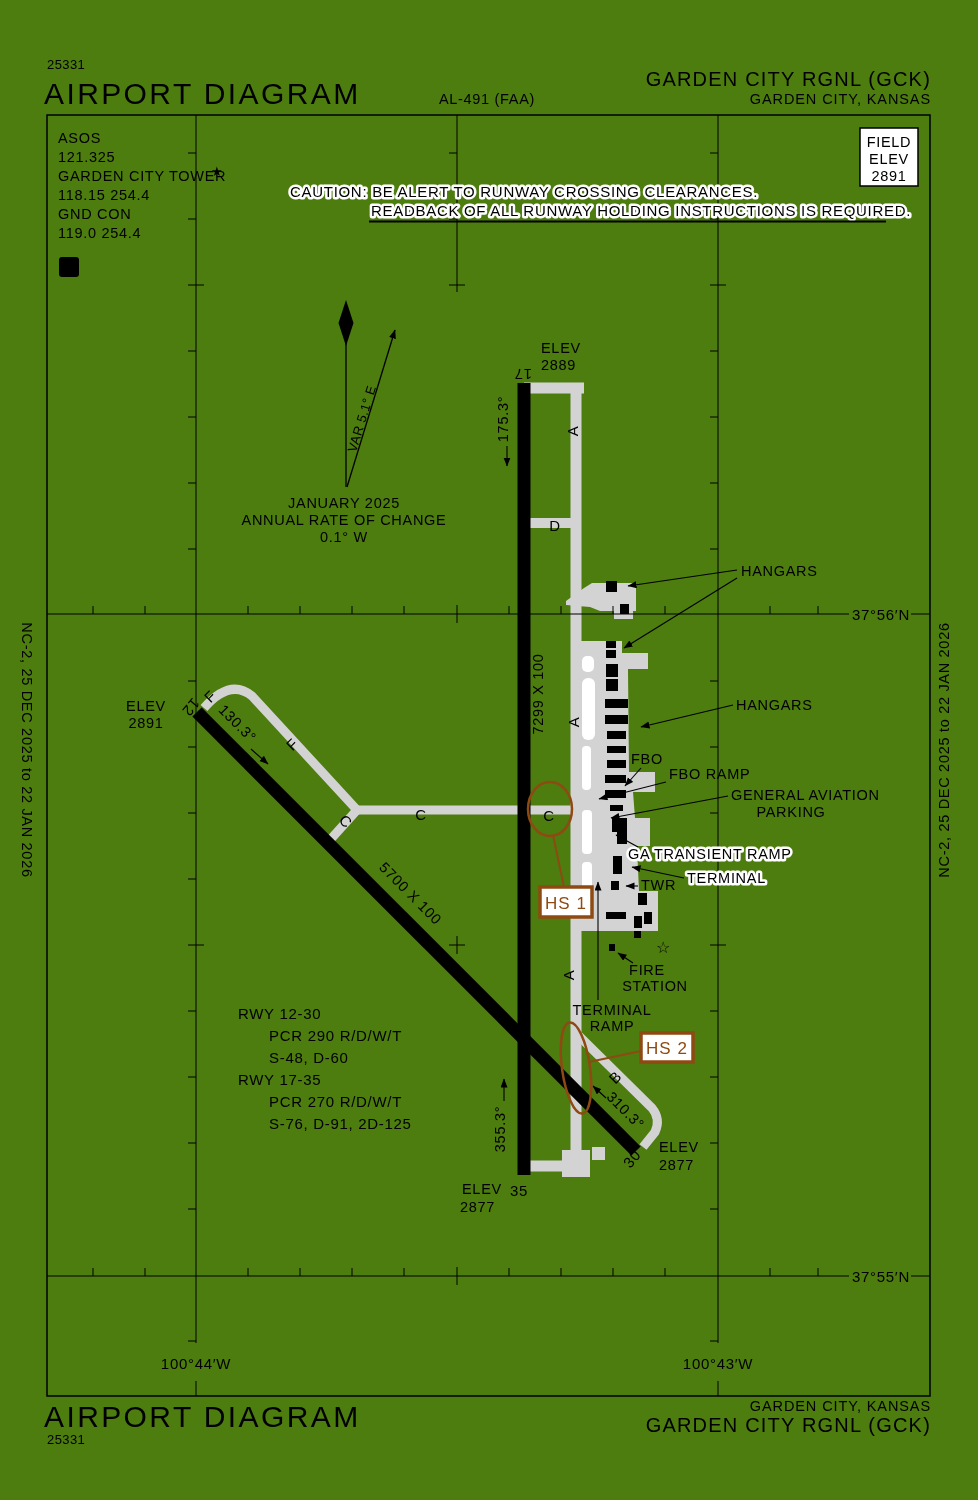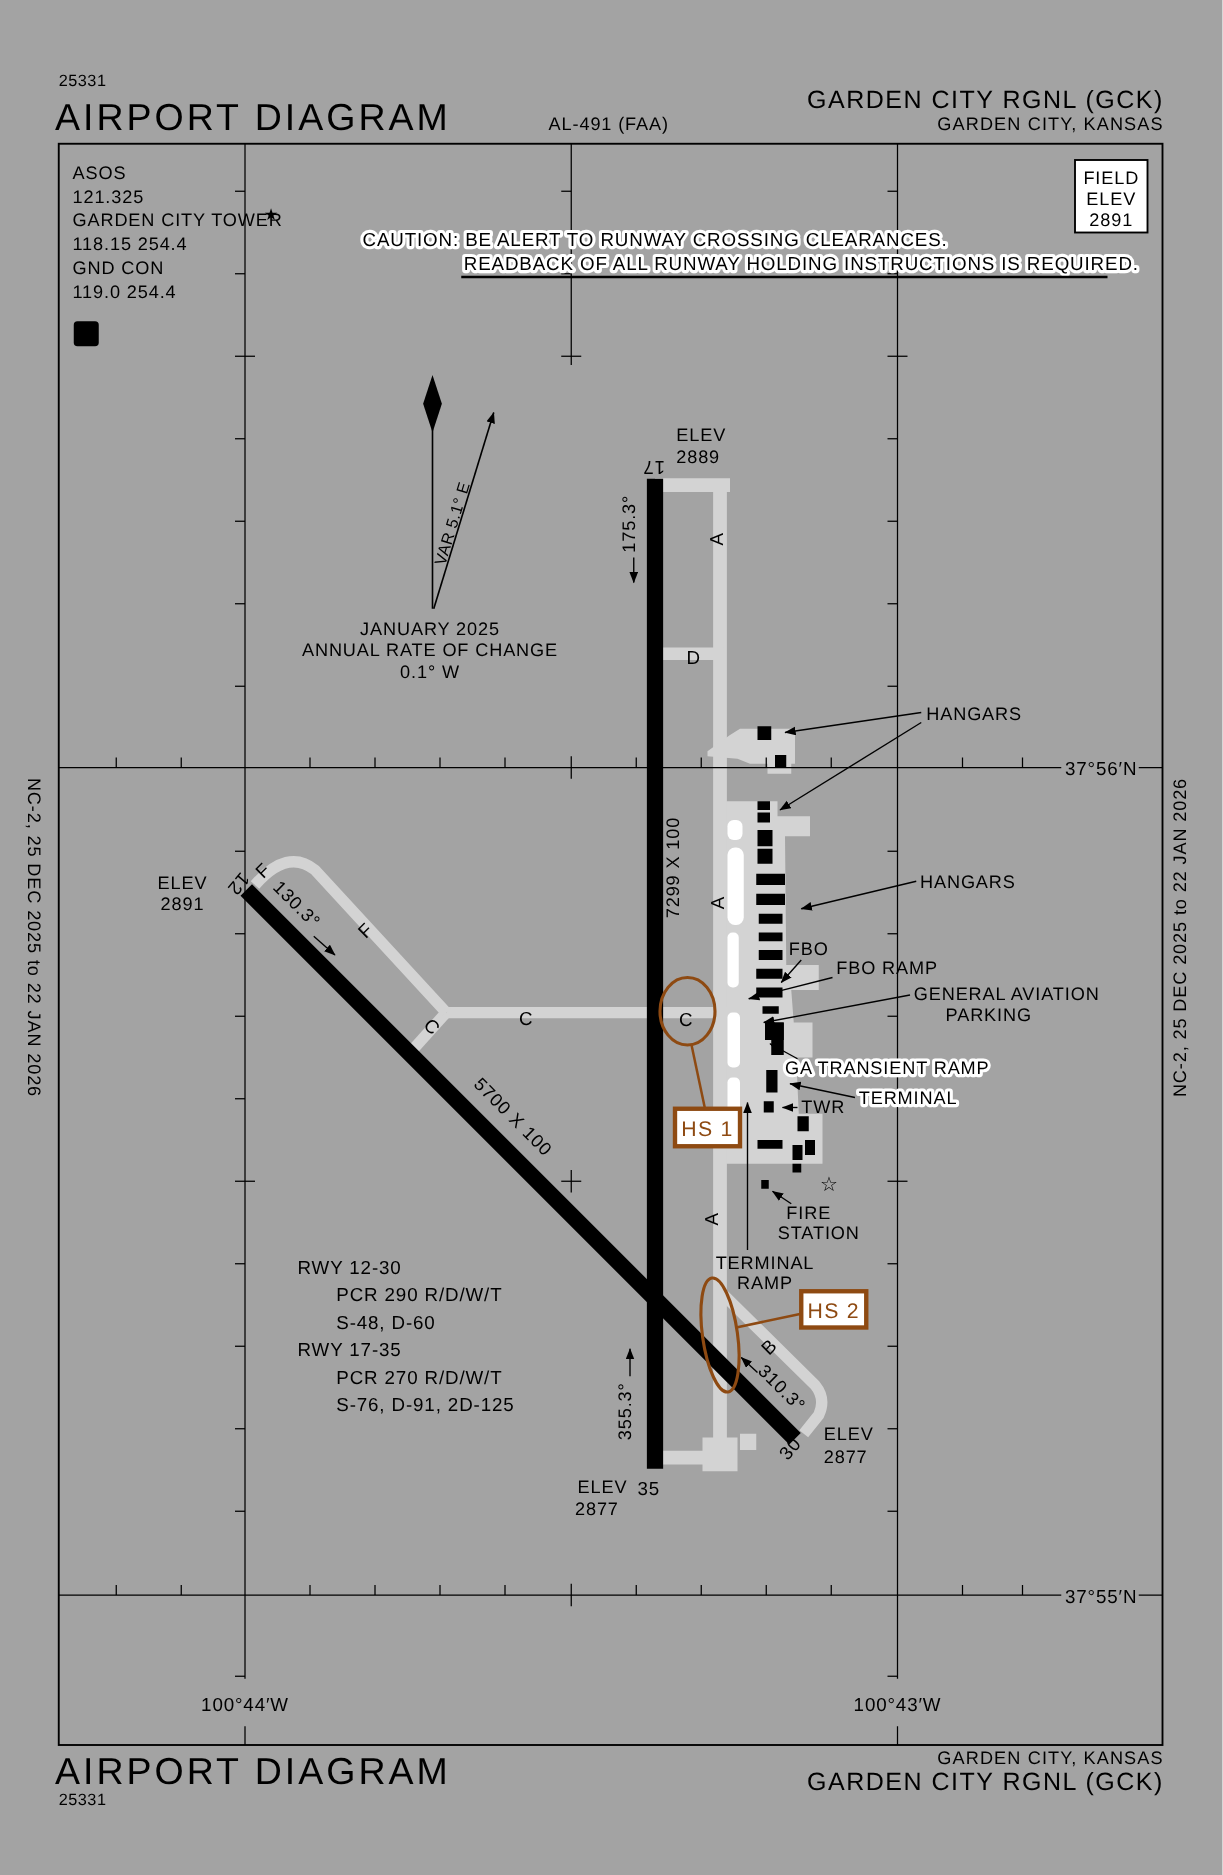--- a/index.html
+++ b/index.html
@@ -1,16 +1,16 @@
 <!DOCTYPE html>
 <html><head>
 <meta charset="utf-8">
 <style>
   html,body{margin:0;padding:0;background:#fff;}
-  .page{position:relative;width:978px;height:1500px;background:#a3a3a3;font-family:"Liberation Sans",sans-serif;}
+  .page{position:relative;width:978px;height:1500px;background:#4d7c0f;font-family:"Liberation Sans",sans-serif;}
   svg text{fill:#000;font-family:"Liberation Sans",sans-serif;letter-spacing:.7px;}
   .t{font-size:14.5px;}
   .ts{font-size:13px;letter-spacing:.4px;}
   .tl{font-size:15px;}
   .big{font-size:30px;letter-spacing:2.4px;}
   .apt{font-size:20px;letter-spacing:1.2px;}
   .city{font-size:14.5px;letter-spacing:.9px;}
   .halo{paint-order:stroke;stroke:#fff;stroke-width:5px;stroke-linejoin:round;}
   .brown{fill:#8e4a12;font-size:17px;letter-spacing:1px;}
   .ink{stroke:#000;}

